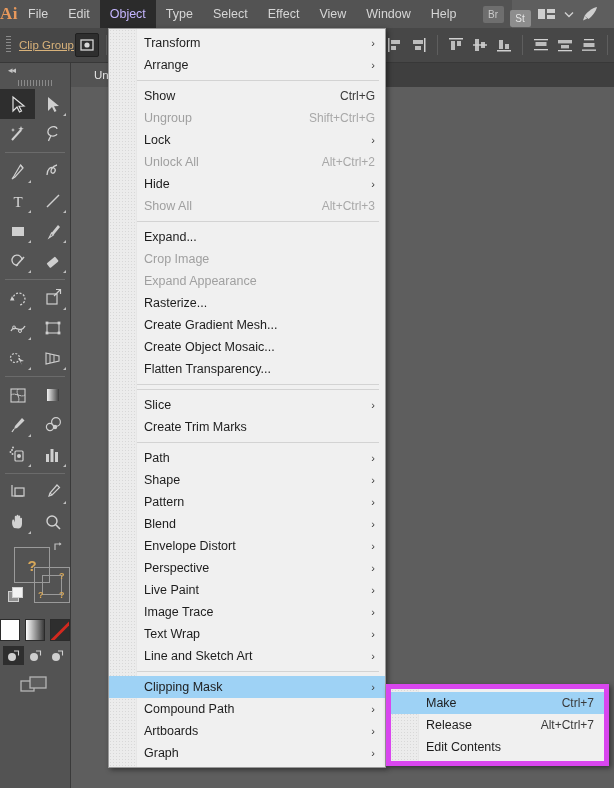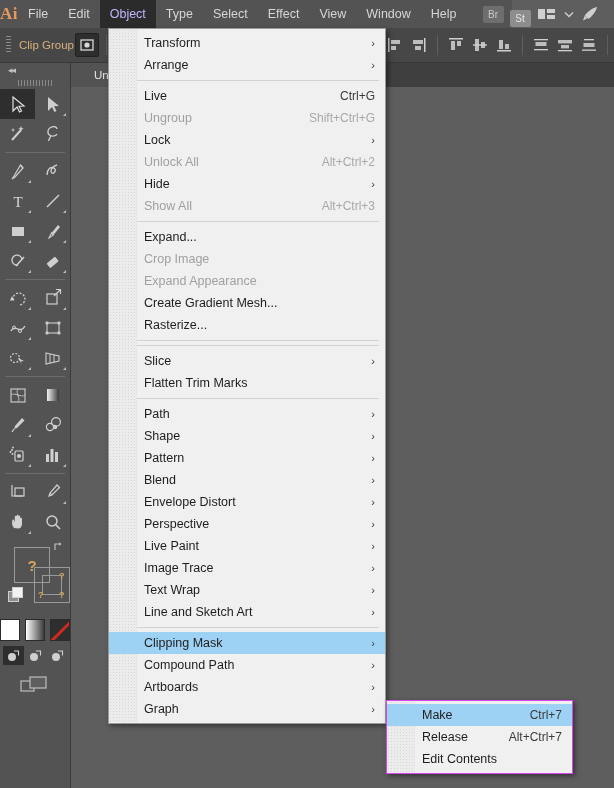--- a/index.html
+++ b/index.html
@@ -40,21 +40,21 @@
   
   #controlbar{
     position:absolute;left:0;top:28px;width:614px;height:34px;
     background:#474747;border-bottom:1px solid #383838;
     display:flex;align-items:center;
   }
   #cb-grip{
     width:5px;height:18px;margin-left:6px;margin-right:8px;
     background:repeating-linear-gradient(to bottom,#8a8a8a 0 1px,transparent 1px 3px);
   }
-  #cb-label{color:#d8b27a;font-size:11.5px;margin-right:0;white-space:nowrap;}
+  #cb-label{color:#d8b27a;font-size:11.5px;margin-right:0;white-space:nowrap;text-decoration:underline;}
   .cb-div{width:1px;height:20px;background:#5e5e5e;margin:0 6px;}
   .cb-btn{
     width:22px;height:22px;margin:0 1px;display:flex;align-items:center;justify-content:center;
     border-radius:2px;
   }
   .cb-btn.boxed{background:#2e2e2e;border:1px solid #202020;}
   
   #tabbar{
     position:absolute;left:70px;top:63px;width:544px;height:24px;
     background:#3f3f3f;border-bottom:1px solid #2d2d2d;
@@ -161,22 +161,22 @@
   .mi.hl{background:#9ed2f5;}
   .mi .sc{margin-left:auto;font-size:12px;color:#3a3a3a;padding-left:18px;}
   .mi.dis .sc{color:#a8a8a8;}
   .mi .arw{
     margin-left:auto;color:#3a3a3a;font-size:11px;line-height:1;
     padding-left:14px;
   }
   .msep{height:1px;background:#d3d3d3;margin:4px 6px 4px 28px;position:relative;z-index:2;}
   
   #submenu{
-    position:absolute;left:386px;top:700px;width:187px;
-    background:#f0f0f0;border:1px solid #d946ef;
+    position:absolute;left:386px;top:684px;width:223px;
+    background:#f0f0f0;border:5px solid #d946ef;
     box-shadow:2px 2px 5px rgba(0,0,0,.45);
     z-index:60;padding:3px 0;box-sizing:border-box;
   }
   #submenu::before{
     content:"";position:absolute;left:0;top:0;width:27px;height:100%;
     background-color:#ececec;
     background-image:radial-gradient(#d8d8d8 .6px,transparent .7px);
     background-size:3px 3px;
     border-right:1px solid #e6e6e6;
   }
@@ -575,21 +575,21 @@
     <div class="mi">
       <span>Transform</span>
       <span class="arw">›</span>
     </div>
     <div class="mi">
       <span>Arrange</span>
       <span class="arw">›</span>
     </div>
     <div class="msep"></div>
     <div class="mi">
-      <span>Live</span>
+      <span>Show</span>
       <span class="sc">Ctrl+G</span>
     </div>
     <div class="mi dis">
       <span>Ungroup</span>
       <span class="sc">Shift+Ctrl+G</span>
     </div>
     <div class="mi">
       <span>Lock</span>
       <span class="arw">›</span>
     </div>
@@ -609,33 +609,39 @@
     <div class="mi">
       <span>Expand...</span>
     </div>
     <div class="mi dis">
       <span>Crop Image</span>
     </div>
     <div class="mi dis">
       <span>Expand Appearance</span>
     </div>
     <div class="mi">
+      <span>Rasterize...</span>
+    </div>
+    <div class="mi">
       <span>Create Gradient Mesh...</span>
     </div>
     <div class="mi">
-      <span>Rasterize...</span>
+      <span>Create Object Mosaic...</span>
+    </div>
+    <div class="mi">
+      <span>Flatten Transparency...</span>
     </div>
     <div class="msep"></div>
     <div class="msep"></div>
     <div class="mi">
       <span>Slice</span>
       <span class="arw">›</span>
     </div>
     <div class="mi">
-      <span>Flatten Trim Marks</span>
+      <span>Create Trim Marks</span>
     </div>
     <div class="msep"></div>
     <div class="mi">
       <span>Path</span>
       <span class="arw">›</span>
     </div>
     <div class="mi">
       <span>Shape</span>
       <span class="arw">›</span>
     </div>

